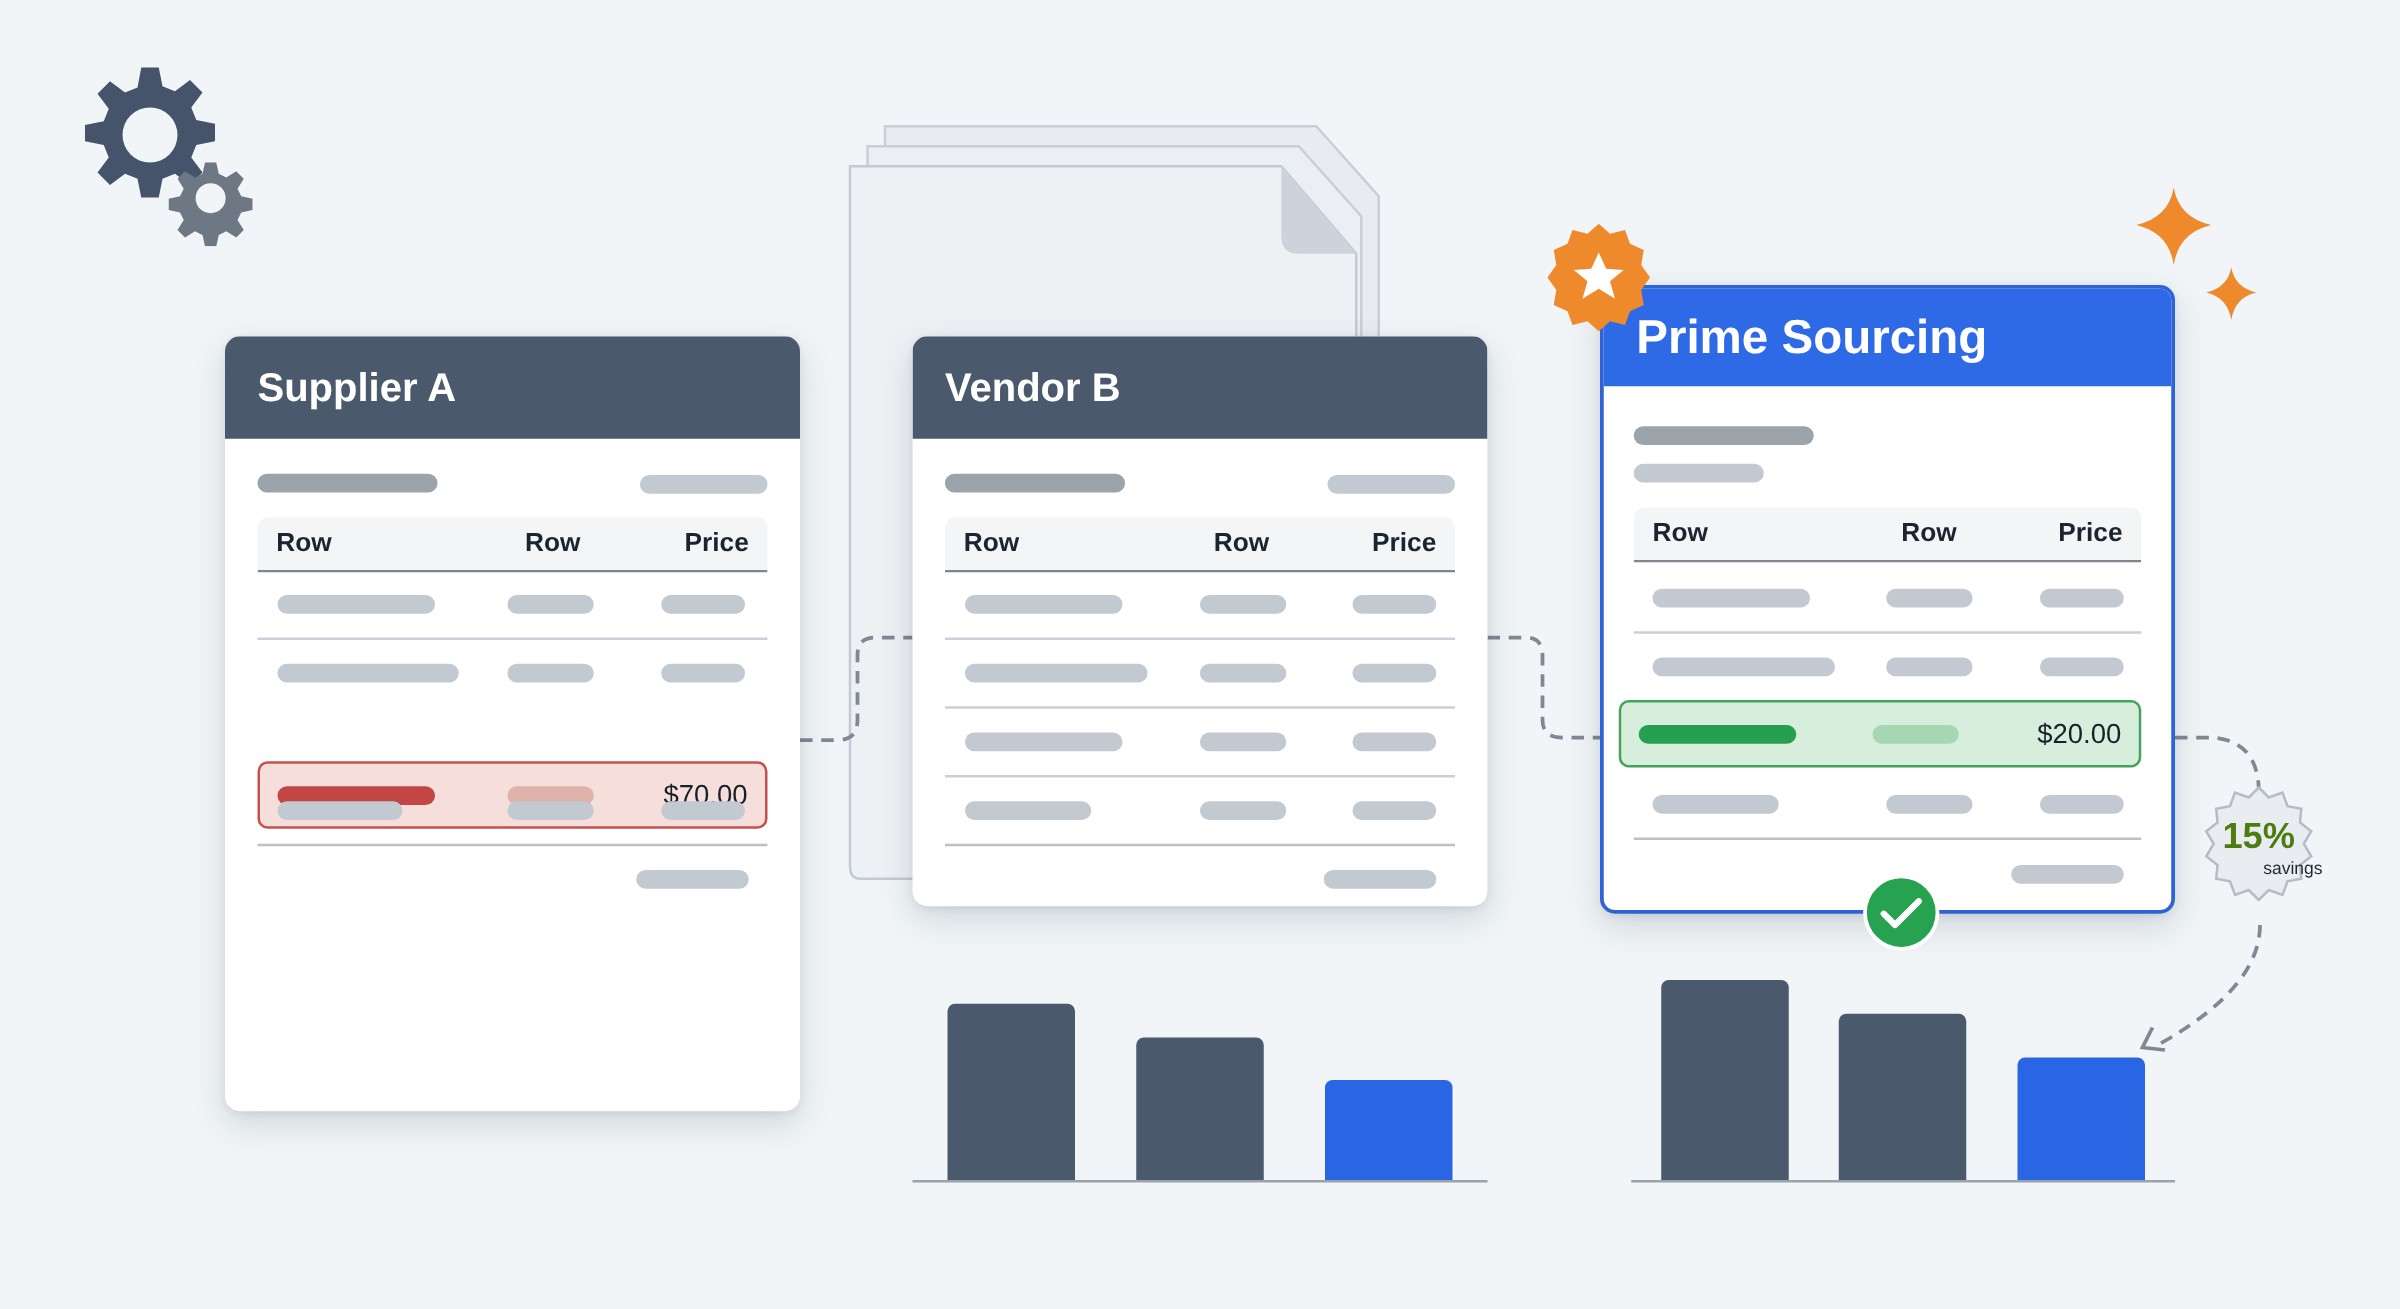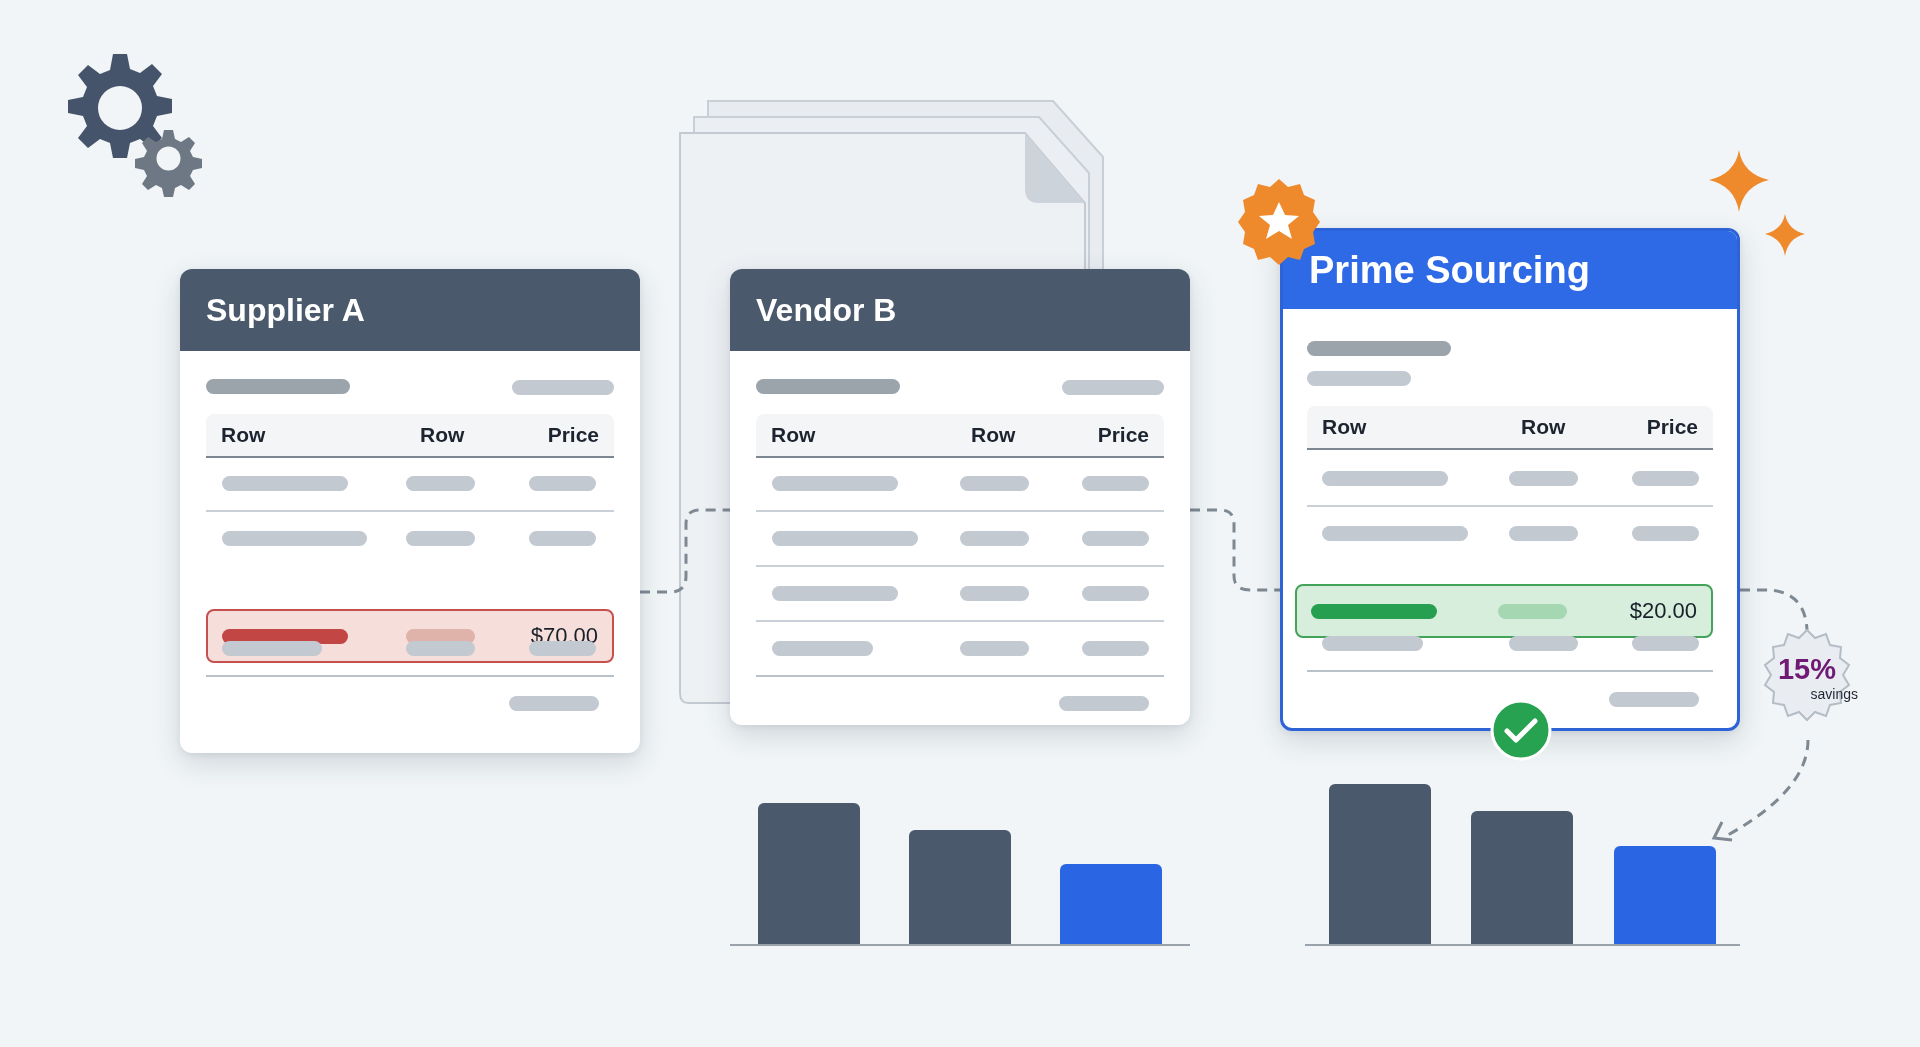--- a/index.html
+++ b/index.html
@@ -44,21 +44,21 @@
 <svg class="abs" style="left:0;top:0" width="1920" height="1047">
   <g fill="none" stroke="#7f8993" stroke-width="3" stroke-dasharray="10 7">
     <path d="M640 592h30q16 0 16-16v-52q0-14 14-14h30"></path>
     <path d="M1190 510h30q14 0 14 14v52q0 14 16 14h30"></path>
     <path d="M1740 590h25q40 0 42 40"></path>
     <path d="M1808 740q0 50-80 95"></path>
   </g>
   <path d="M1722 822l-8 16 18 2" fill="none" stroke="#7f8993" stroke-width="3"></path>
 </svg>
 
-<div class="card" style="left:180px;top:269px;width:460px;height:484px;">
+<div class="card" style="left:180px;top:269px;width:460px;height:620px;">
   <div class="card-head">Supplier A</div>
   <div class="bar dark" style="left:26px;top:110px;width:144px;"></div>
   <div class="bar" style="left:332px;top:111px;width:102px;"></div>
   <div class="thead" style="top:145px;">
     <span style="left:15px;">Row</span>
     <span style="left:214px;">Row</span>
     <span style="right:15px;">Price</span>
   </div>
   <div>
     <div class="bar" style="left:42px;top:207px;width:126px;"></div>
@@ -134,21 +134,21 @@
     <div class="bar" style="left:39px;top:240px;width:126px;"></div>
     <div class="bar" style="left:226px;top:240px;width:69px;"></div>
     <div class="bar" style="left:349px;top:240px;width:67px;"></div>
   </div>
   <div class="rowline" style="left:24px;right:24px;top:274px;"></div>
   <div>
     <div class="bar" style="left:39px;top:295px;width:146px;"></div>
     <div class="bar" style="left:226px;top:295px;width:69px;"></div>
     <div class="bar" style="left:349px;top:295px;width:67px;"></div>
   </div>
-  <div class="hl-green" style="left:12px;right:24px;top:329px;margin-top:24px;">
+  <div class="hl-green" style="left:12px;right:24px;top:329px;">
     <div class="bar" style="left:14px;top:18px;width:126px;background:#26a050;"></div>
     <div class="bar" style="left:201px;top:18px;width:69px;background:#a6d7b3;"></div>
     <span class="price">$20.00</span>
   </div>
   <div>
     <div class="bar" style="left:39px;top:405px;width:101px;"></div>
     <div class="bar" style="left:226px;top:405px;width:69px;"></div>
     <div class="bar" style="left:349px;top:405px;width:67px;"></div>
   </div>
   <div class="rowline" style="left:24px;right:24px;top:439px;background:#b9c1c9;"></div>
@@ -167,21 +167,21 @@
 
 <svg class="abs" style="left:1490px;top:699px" width="62" height="62" viewBox="0 0 62 62">
   <circle cx="31" cy="31" r="29" fill="#27a251" stroke="#fff" stroke-width="3"></circle>
   <path d="M17 32l9 9 19-19" fill="none" stroke="#fff" stroke-width="5" stroke-linecap="round" stroke-linejoin="round"></path>
 </svg>
 
 <div class="abs" style="left:1756px;top:628px;width:102px;height:102px;">
   <svg width="102" height="102" viewBox="0 0 102 102" style="position:absolute;left:0;top:0">
     <path fill="#e9edf1" stroke="#b4bcc5" stroke-width="2" d="M51 2l8 8 11-4 4 11 11 2-1 11 9 7-6 10 6 10-9 7 1 11-11 2-4 11-11-4-8 8-8-8-11 4-4-11-11-2 1-11-9-7 6-10-6-10 9-7-1-11 11-2 4-11 11 4z"></path>
   </svg>
-  <div style="position:absolute;left:0;right:0;top:25px;text-align:center;font-size:29px;font-weight:bold;color:#701a75;">15%</div>
+  <div style="position:absolute;left:0;right:0;top:25px;text-align:center;font-size:29px;font-weight:bold;color:#4d7c0f;">15%</div>
   <div style="position:absolute;left:0;right:0;top:58px;text-align:right;font-size:14px;color:#1f2733;">savings</div>
 </div>
 
 <div class="abs" style="left:730px;top:790px;width:460px;height:154px;">
   <div class="chart-bar" style="left:28px;width:102px;height:141px;background:#4a596b;"></div>
   <div class="chart-bar" style="left:179px;width:102px;height:114px;background:#4a596b;"></div>
   <div class="chart-bar" style="left:330px;width:102px;height:80px;background:#2a66e3;"></div>
   <div class="baseline" style="left:0;right:0;bottom:-2px;"></div>
 </div>
 

